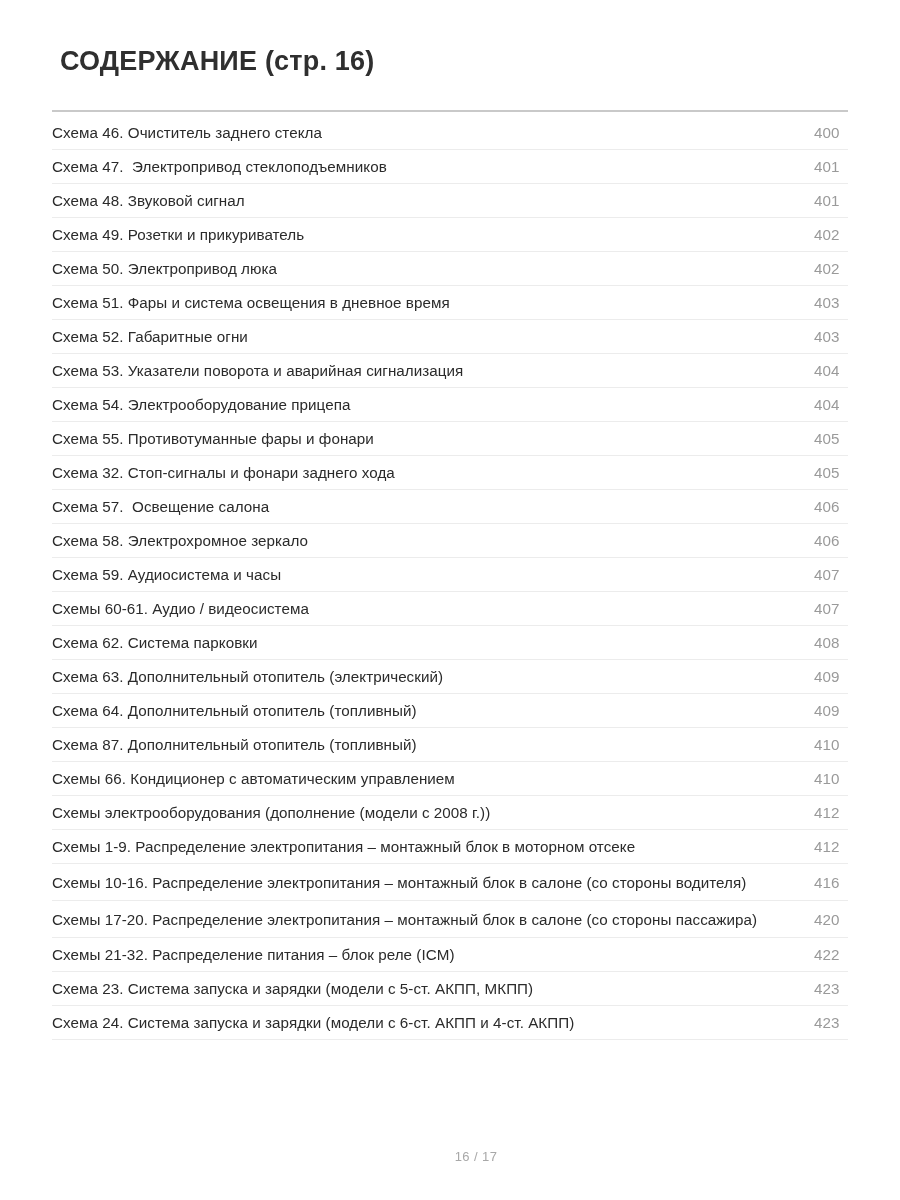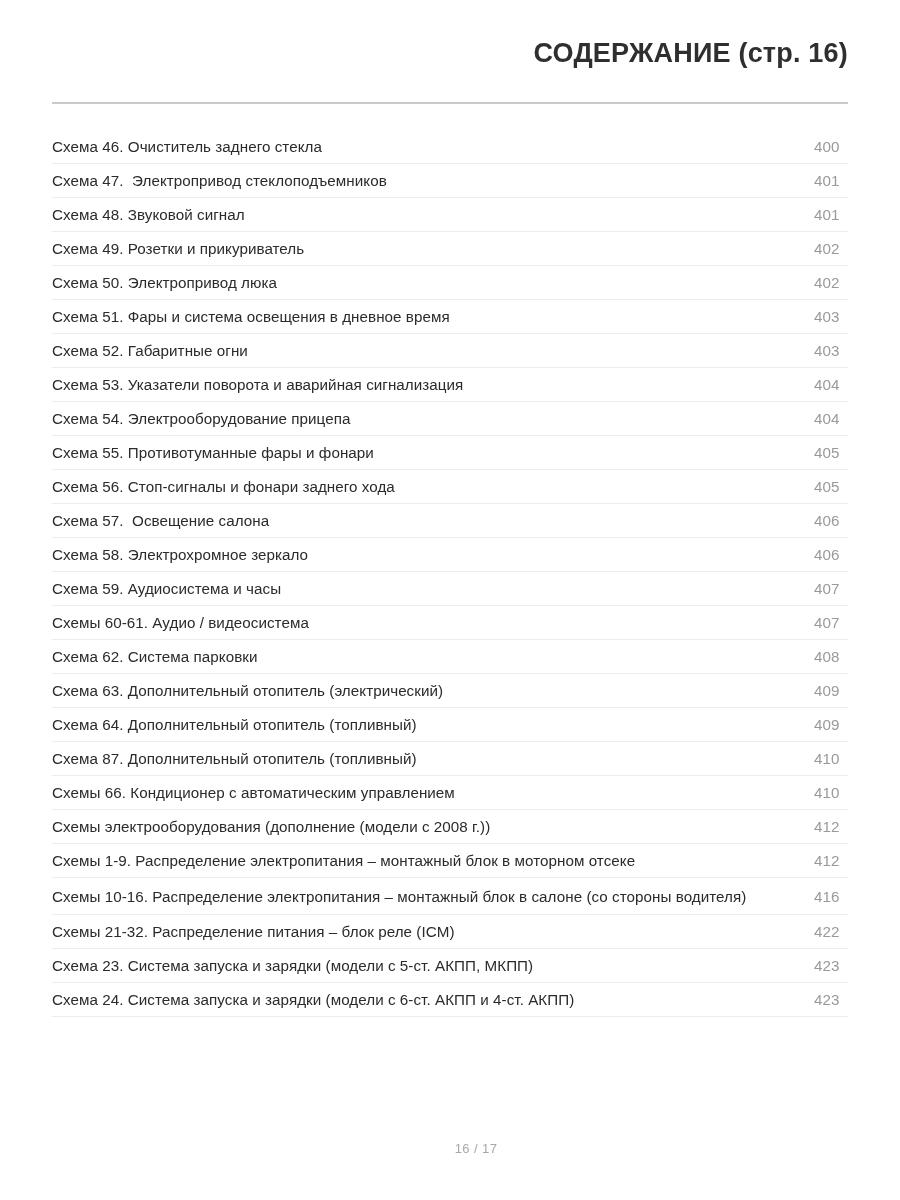--- a/index.html
+++ b/index.html
@@ -20,42 +20,42 @@
     position: relative;
     width: 900px;
     height: 1200px;
     box-sizing: border-box;
     padding: 0 52px;
     background: #ffffff;
   }
 
   
   .doc-title {
-    text-align: right;
+    text-align: left;
     font-size: 27px;
     font-weight: bold;
     color: #2f2f2f;
     letter-spacing: 0.2px;
     padding-top: 37px;
-    margin: 0;
+    margin: 8px;
     line-height: 1.2;
     white-space: pre;
   }
 
   
   .title-rule {
     height: 2px;
     background: #c9c9c9;
     margin-top: 33px;
     margin-bottom: 0;
   }
 
   
   .toc {
-    margin-top: 26px;
+    margin-top: 4px;
   }
 
   .toc-row {
     display: flex;
     align-items: flex-end;
     justify-content: space-between;
     border-bottom: 1px solid #ececec;
     min-height: 34px;
     box-sizing: border-box;
     padding: 0;
@@ -155,21 +155,21 @@
       </div>
       <div class="toc-row">
         <span class="toc-title">Схема 54. Электрооборудование прицепа</span>
         <span class="toc-page">404</span>
       </div>
       <div class="toc-row">
         <span class="toc-title">Схема 55. Противотуманные фары и фонари</span>
         <span class="toc-page">405</span>
       </div>
       <div class="toc-row">
-        <span class="toc-title">Схема 56. Стоп-сигналы и фонари заднего хода</span>
+        <span class="toc-title">Схема 32. Стоп-сигналы и фонари заднего хода</span>
         <span class="toc-page">405</span>
       </div>
       <div class="toc-row">
         <span class="toc-title">Схема 57.  Освещение салона</span>
         <span class="toc-page">406</span>
       </div>
       <div class="toc-row">
         <span class="toc-title">Схема 58. Электрохромное зеркало</span>
         <span class="toc-page">406</span>
       </div>
@@ -206,20 +206,24 @@
         <span class="toc-page">412</span>
       </div>
       <div class="toc-row">
         <span class="toc-title">Схемы 1-9. Распределение электропитания – монтажный блок в моторном отсеке</span>
         <span class="toc-page">412</span>
       </div>
       <div class="toc-row two-line">
         <span class="toc-title">Схемы 10-16. Распределение электропитания – монтажный блок в салоне (со стороны водителя)</span>
         <span class="toc-page">416</span>
       </div>
+      <div class="toc-row two-line">
+        <span class="toc-title">Схемы 17-20. Распределение электропитания – монтажный блок в салоне (со стороны пассажира)</span>
+        <span class="toc-page">420</span>
+      </div>
       <div class="toc-row">
         <span class="toc-title">Схемы 21-32. Распределение питания – блок реле (ICM)</span>
         <span class="toc-page">422</span>
       </div>
       <div class="toc-row">
         <span class="toc-title">Схема 23. Система запуска и зарядки (модели с 5-ст. АКПП, МКПП)</span>
         <span class="toc-page">423</span>
       </div>
       <div class="toc-row">
         <span class="toc-title">Схема 24. Система запуска и зарядки (модели с 6-ст. АКПП и 4-ст. АКПП)</span>

